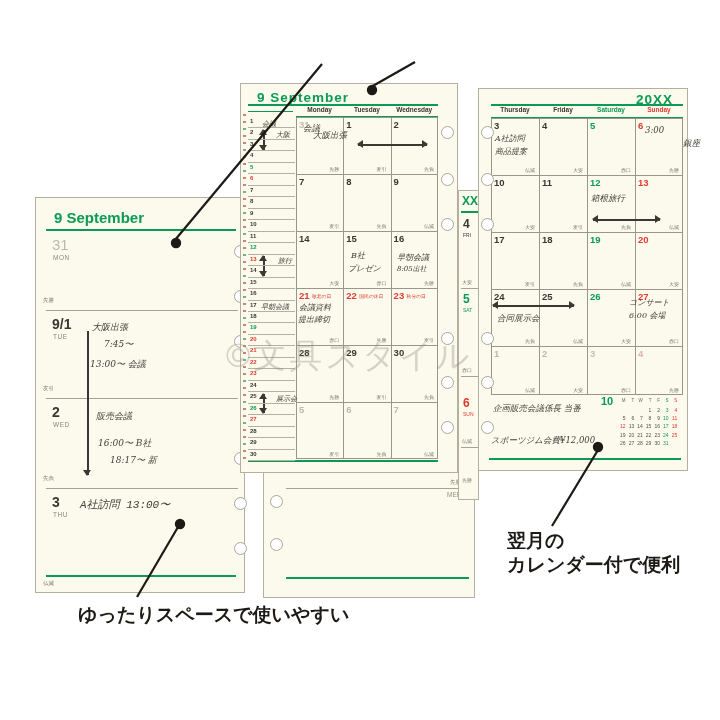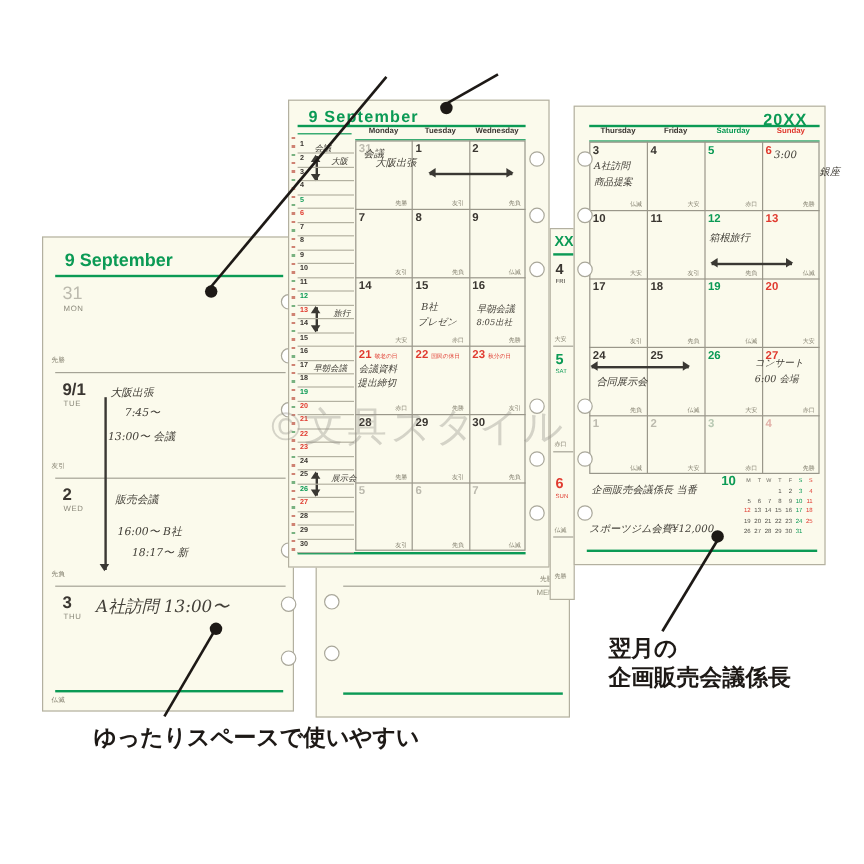--- a/index.html
+++ b/index.html
@@ -96,21 +96,21 @@
         <div class="lbl abs" style="left: 7px; top: 76px; font-size: 5.5px; color: rgb(128, 125, 108);">先負</div>
         <div class=" abs" style="left: 10px; top: 89px; width: 192px; height: 1px; background: rgb(165, 163, 150);"></div>
         <div class="hw abs" style="left: 60px; top: 11px; font-size: 9px;">販売会議</div>
         <div class="hw abs" style="left: 62px; top: 38px; font-size: 9px;">16:00〜 B社</div>
         <div class="hw abs" style="left: 74px; top: 55px; font-size: 9px;">18:17〜 新</div>
       </div>
       <div class=" abs" style="left: 0px; top: 291px; width: 208px; height: 105px;">
         <div class="lbl abs" style="left: 16px; top: 5px; font-size: 14px; font-weight: 700; color: rgb(58, 54, 49);">3</div>
         <div class="lbl abs" style="left: 17px; top: 22px; font-size: 6.5px; letter-spacing: 0.5px; color: rgb(138, 136, 122);">THU</div>
         <div class="lbl abs" style="left: 7px; top: 91px; font-size: 5.5px; color: rgb(128, 125, 108);">仏滅</div>
-        <div class="hw abs" style="left: 44px; top: 8px; font-size: 14px;">A社訪問 13:00〜</div>
+        <div class="hw abs" style="left: 44px; top: 8px; font-size: 11px; font-family: Liberation Mono, monospace;">A社訪問 13:00〜</div>
       </div>
       <div class="av abs" style="left: 51px; top: 133px; height: 144px;"></div>
       <div class="hole abs" style="left: 197.5px; top: 46.5px;"></div>
       <div class="hole abs" style="left: 197.5px; top: 91.5px;"></div>
       <div class="hole abs" style="left: 197.5px; top: 136.5px;"></div>
       <div class="hole abs" style="left: 197.5px; top: 253.5px;"></div>
       <div class="hole abs" style="left: 197.5px; top: 298.5px;"></div>
       <div class="hole abs" style="left: 197.5px; top: 343.5px;"></div>
     </div>
 
@@ -403,21 +403,21 @@
         <div class="lbl abs" style="left: 41.8px; top: 44.8px; width: 8.6px; text-align: right; font-size: 5px; color: rgb(85, 83, 76);">29</div>
         <div class="lbl abs" style="left: 50.4px; top: 44.8px; width: 8.6px; text-align: right; font-size: 5px; color: rgb(85, 83, 76);">30</div>
         <div class="lbl abs" style="left: 59px; top: 44.8px; width: 8.6px; text-align: right; font-size: 5px; color: rgb(11, 154, 85);">31</div>
       </div>
     </div>
 
   <div id="watermark">©文具スタイル</div>
 
   <div class="caption" style="left:78px;top:602px;">ゆったりスペースで使いやすい</div>
   <div class="caption" style="left:507px;top:528px;">翌月の</div>
-  <div class="caption" style="left:507px;top:552px;">企画販売会議係長</div>
+  <div class="caption" style="left:507px;top:552px;">カレンダー付で便利</div>
 
 
   <svg id="ann" width="720" height="720">
       <line x1="415" y1="62" x2="371" y2="87" stroke="#1d1916" stroke-width="2.2"></line>
       <circle cx="372" cy="90" r="5.2" fill="#1d1916"></circle>
       <line x1="322" y1="64" x2="175" y2="240" stroke="#1d1916" stroke-width="2.2"></line>
       <circle cx="176" cy="243" r="5.2" fill="#1d1916"></circle>
       <line x1="137" y1="597" x2="178" y2="527" stroke="#1d1916" stroke-width="2.2"></line>
       <circle cx="180" cy="524" r="5.2" fill="#1d1916"></circle>
       <line x1="552" y1="526" x2="598" y2="450" stroke="#1d1916" stroke-width="2.2"></line>

